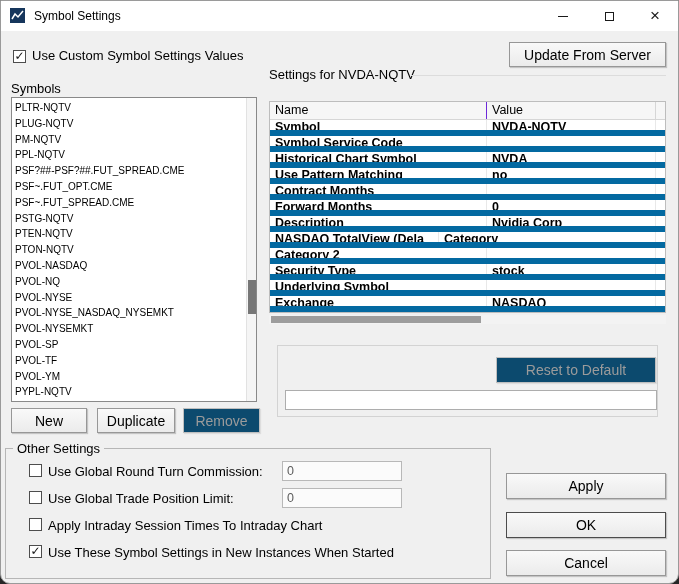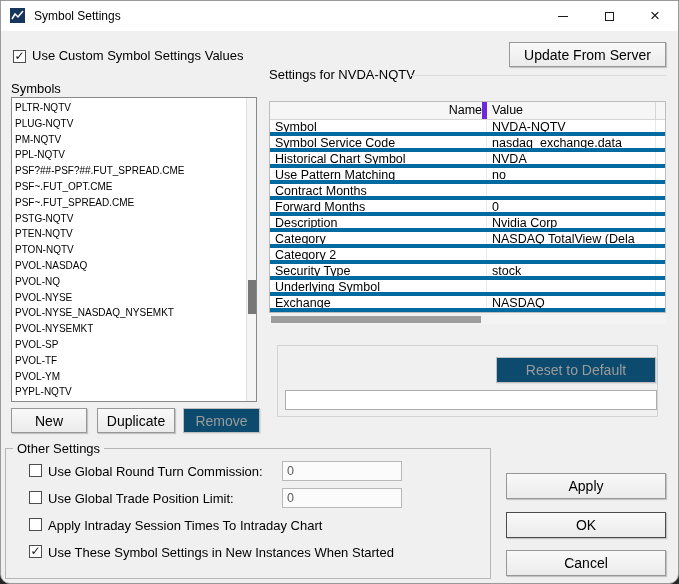--- a/index.html
+++ b/index.html
@@ -30,23 +30,23 @@
   .list-items{position:absolute;left:3px;top:2px;right:12px;bottom:0;overflow:hidden;}
   .list-item{height:15.8px;line-height:15.8px;font-size:10px;white-space:nowrap;}
   .vscroll{position:absolute;top:0;right:0;bottom:0;width:10px;background:#f5f5f5;border-left:1px solid #e2e2e2;}
   .vthumb{position:absolute;left:1px;top:182px;width:8px;height:34px;background:#777777;}
 
   
   .settings-title-line{position:absolute;left:410px;top:74px;width:255px;height:1px;background:#dcdcdc;}
   .table{position:absolute;left:268px;top:100px;width:397px;height:212px;background:#fff;border:1px solid #bdbdbd;}
   .thead{display:flex;height:18px;background:#f6f6f6;border-bottom:1px solid #d6d6d6;}
   .th{font-size:12.5px;line-height:17px;padding-left:5px;}
-  .th.name{width:217px;border-right:5px solid #6d28d9;text-align:right;}
+  .th.name{width:217px;border-right:1px solid #6d28d9;}
   .th.value{width:169px;border-right:1px solid #d6d6d6;}
-  .trow{display:flex;height:16px;border-bottom:4px solid #0369a1;}
+  .trow{display:flex;height:16px;border-bottom:6px solid #0369a1;font-weight:bold;}
   .tcell{font-size:12.5px;line-height:15px;padding-left:5px;white-space:nowrap;overflow:hidden;}
   .tcell.name{width:217px;border-right:1px solid #e8e8e8;}
   .tcell.value{width:169px;border-right:1px solid #e8e8e8;}
   .hscroll{position:absolute;left:268px;top:314px;width:397px;height:9px;background:#f3f3f3;}
   .hthumb{position:absolute;left:2px;top:1px;width:210px;height:7px;background:#9d9d9d;}
 
   
   .reset-group{position:absolute;left:276px;top:344px;width:381px;height:72px;border:1px solid #d3d3d3;}
 
   
@@ -122,21 +122,20 @@
       <div class="th name">Name</div>
       <div class="th value">Value</div>
     </div>
     <div id="settings-body">
         <div class="trow">
           <div class="tcell name">Symbol</div>
           <div class="tcell value">NVDA-NQTV</div>
         </div>
         <div class="trow">
           <div class="tcell name">Symbol Service Code</div>
-          <div class="tcell value">nasdaq_exchange.data</div>
         </div>
         <div class="trow">
           <div class="tcell name">Historical Chart Symbol</div>
           <div class="tcell value">NVDA</div>
         </div>
         <div class="trow">
           <div class="tcell name">Use Pattern Matching</div>
           <div class="tcell value">no</div>
         </div>
         <div class="trow">
@@ -145,22 +144,22 @@
         </div>
         <div class="trow">
           <div class="tcell name">Forward Months</div>
           <div class="tcell value">0</div>
         </div>
         <div class="trow">
           <div class="tcell name">Description</div>
           <div class="tcell value">Nvidia Corp</div>
         </div>
         <div class="trow">
+          <div class="tcell value">NASDAQ TotalView (Dela</div>
           <div class="tcell name">Category</div>
-          <div class="tcell value">NASDAQ TotalView (Dela</div>
         </div>
         <div class="trow">
           <div class="tcell name">Category 2</div>
           <div class="tcell value"></div>
         </div>
         <div class="trow">
           <div class="tcell name">Security Type</div>
           <div class="tcell value">stock</div>
         </div>
         <div class="trow">

